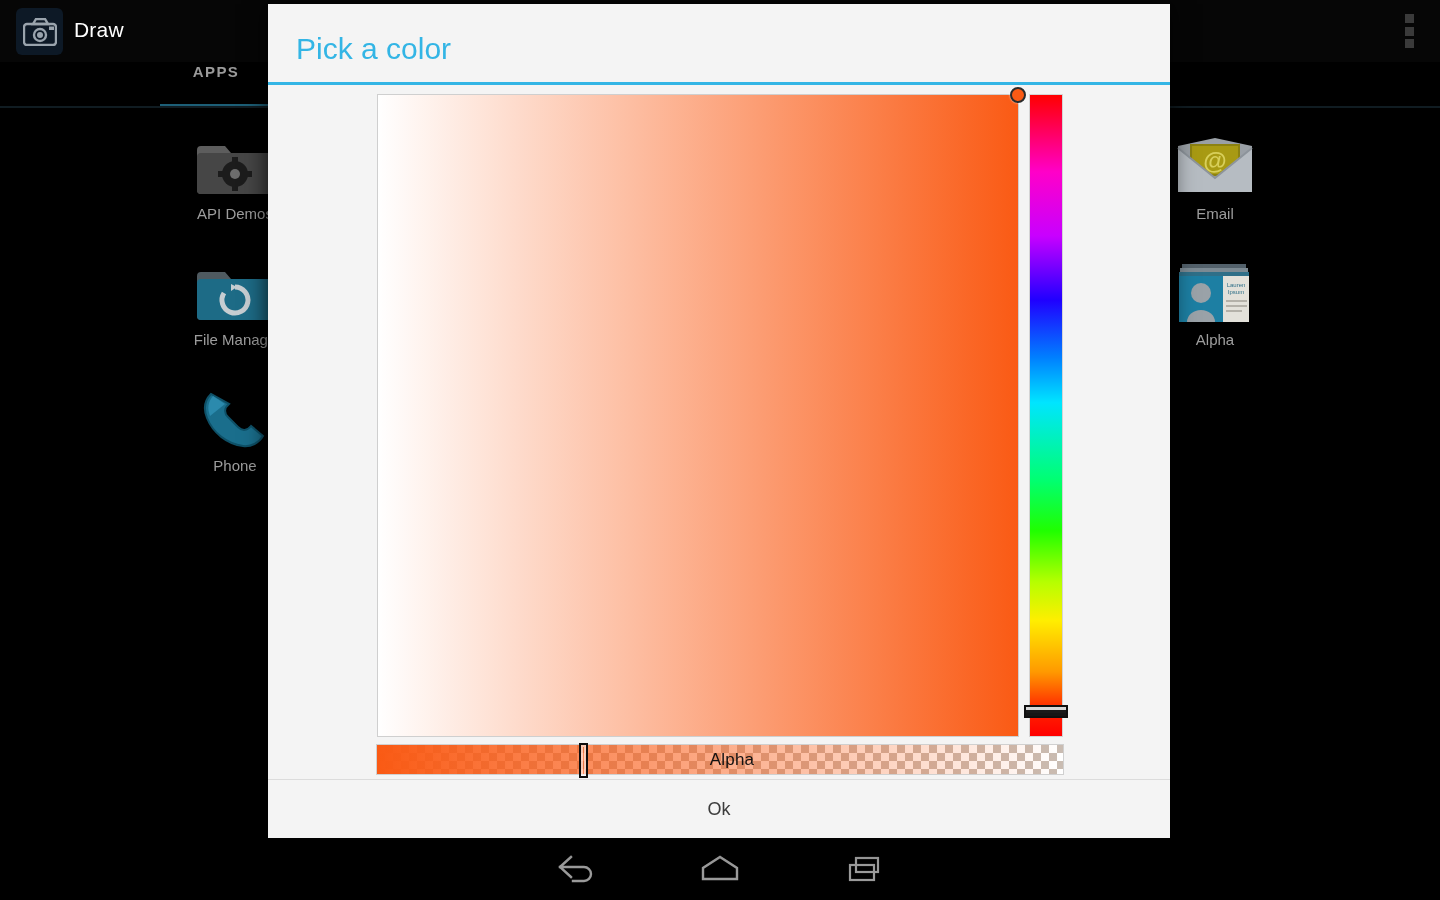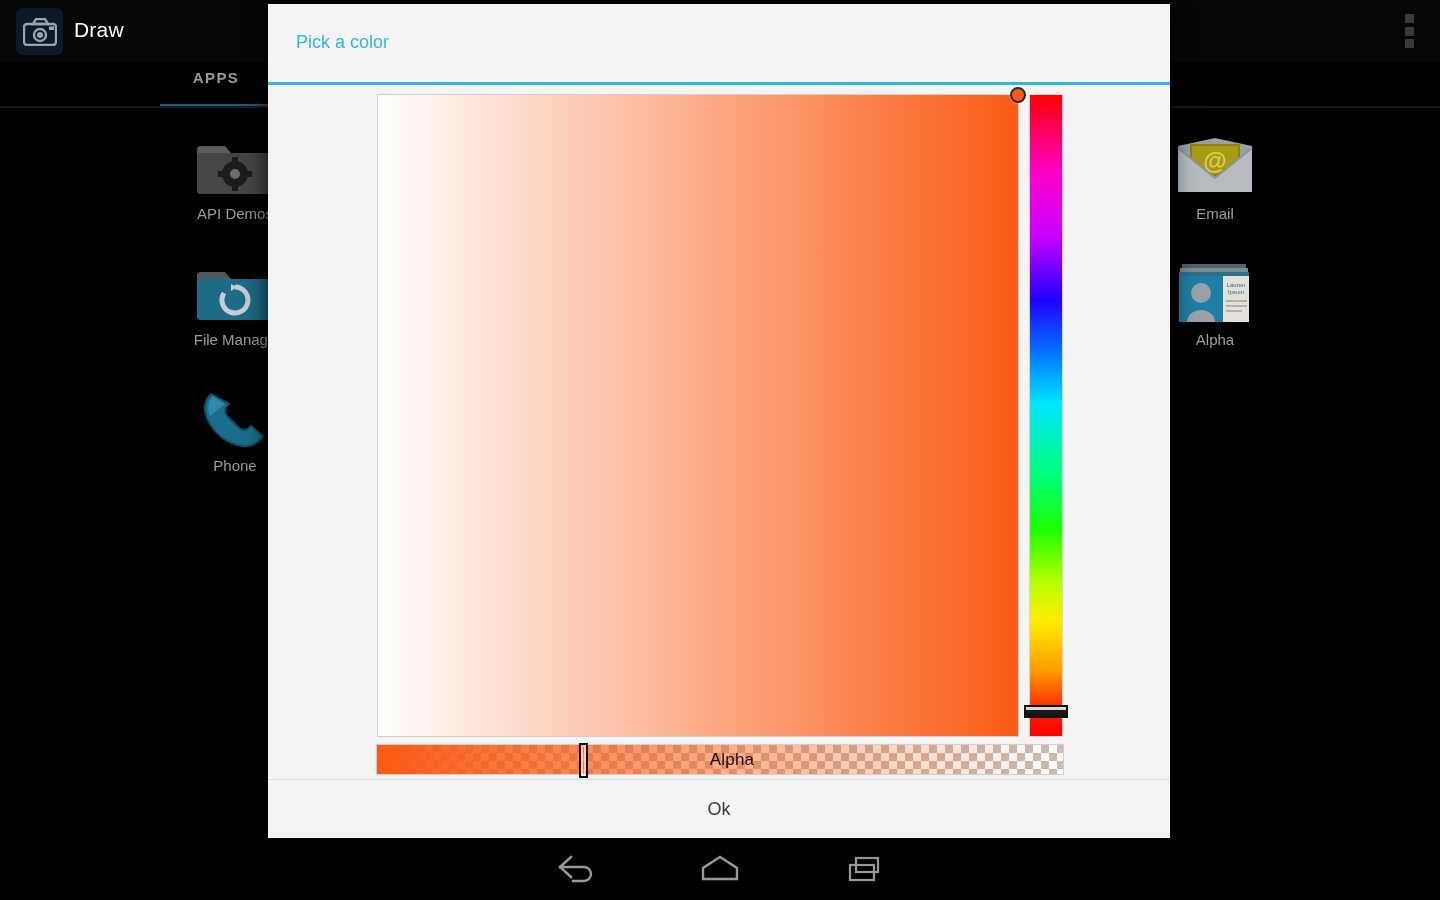--- a/index.html
+++ b/index.html
@@ -35,21 +35,21 @@
 
   .tab-strip {
     position: absolute; left: 0; top: 62px; width: 1440px; height: 46px;
     background: #000;
   }
   .tab-apps {
     position: absolute; left: 160px; top: 0; width: 112px; height: 46px;
     text-align: center;
   }
   .tab-apps span {
-    display: block; margin-top: 7px;
+    display: block; margin-top: 1px;
     font-size: 15px; font-weight: bold; color: #9a9a9a; letter-spacing: 1.4px;
   }
   .tab-underline {
     position: absolute; left: 160px; top: 104px; width: 112px; height: 4px;
     background: #1d5f77;
   }
   .tab-rule {
     position: absolute; left: 0; top: 106px; width: 1440px; height: 2px;
     background: #101c22;
   }
@@ -76,21 +76,21 @@
   .nav-recent { left: 805px; }
 
   
   .dialog {
     position: absolute; left: 268px; top: 4px; width: 902px; height: 834px;
     background: #f4f4f4;
     box-shadow: 0 0 22px rgba(0,0,0,.85);
   }
   .dlg-title {
     position: absolute; left: 28px; top: 28px;
-    font-size: 18px; color: #3ab4e4; font-weight: normal;
+    font-size: 30px; color: #3ab4e4; font-weight: normal;
   }
   .dlg-title-rule {
     position: absolute; left: 0; top: 78px; width: 902px; height: 3px;
     background: #2fb5e6;
   }
 
   .dlg-body { position: absolute; left: 0; top: 81px; width: 902px; height: 694px; }
 
   .sv-square {
     position: absolute; left: 109px; top: 9px; width: 642px; height: 643px;

